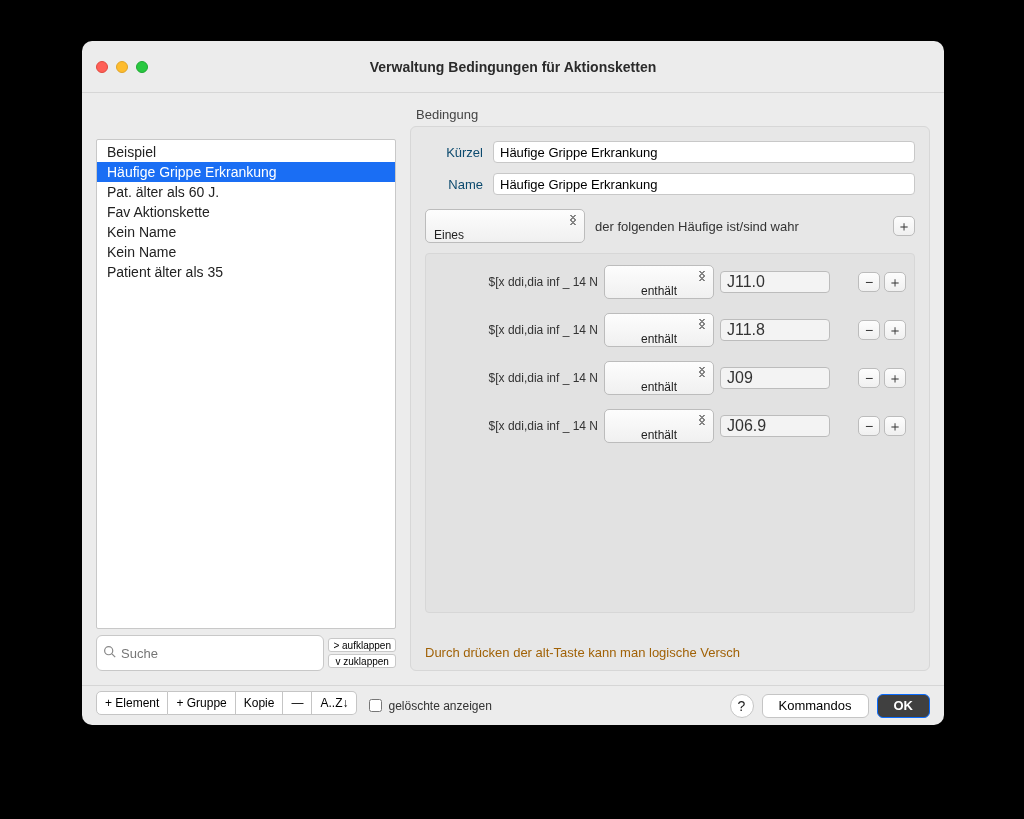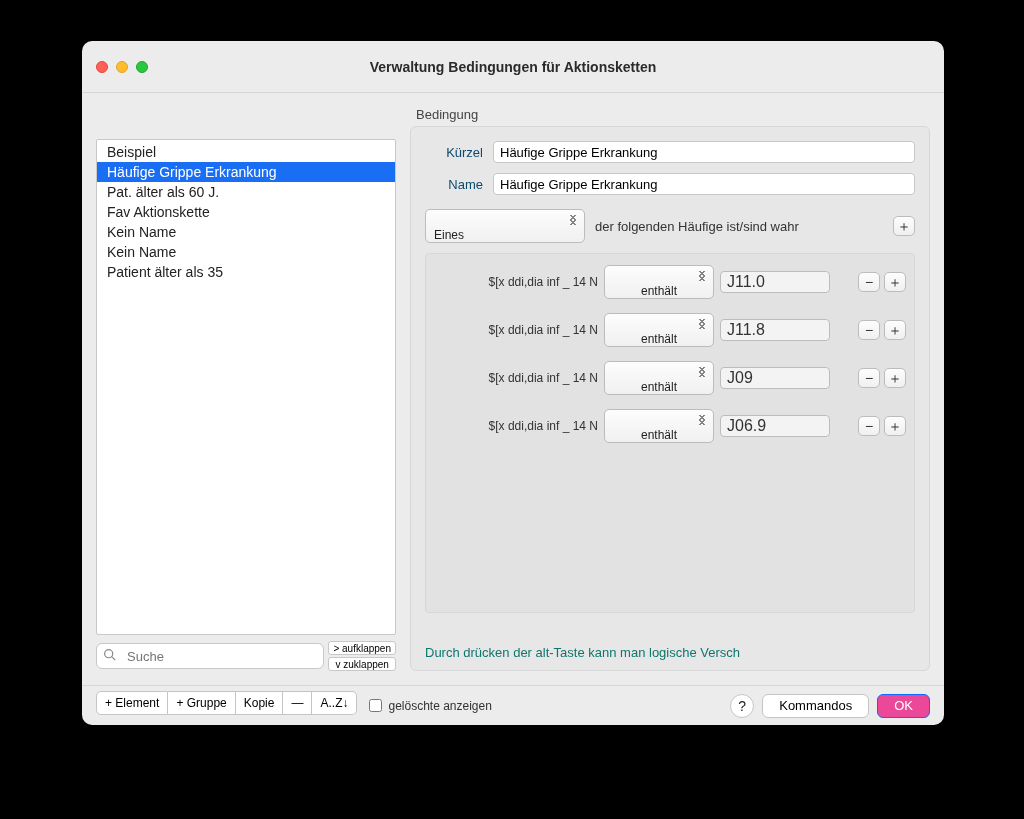--- a/index.html
+++ b/index.html
@@ -82,25 +82,25 @@
   .search-row {
     display: flex;
     gap: 4px;
     align-items: center;
   }
   .search-box {
     flex: 1;
     background: #fff;
     border: 1px solid #c8c8c8;
     border-radius: 6px;
-    height: 26px;
+    height: 36px;
     display: flex;
     align-items: center;
     padding: 0 6px;
-    gap: 11px;
+    gap: 5px;
   }
   .search-box input {
     flex: 1;
     border: none;
     outline: none;
     font-size: 13px;
     background: transparent;
     color: #888;
   }
   .smallstack {
@@ -239,21 +239,21 @@
     height: 22px;
     border: 1px solid #bcbcbc;
     border-radius: 4px;
     background: #f3f3f3;
     padding: 0 6px;
     font-size: 16px;
     color: #333;
   }
   .pm-pair { display: inline-flex; gap: 4px; margin-left: auto;}
   .hint {
-    color: #0f766e;
+    color: #a16207;
     font-size: 13px;
     margin-top: 22px;
   }
   .footer {
     height: 40px;
     border-top: 1px solid #d6d6d6;
     display: flex;
     align-items: center;
     padding: 0 14px;
     gap: 8px;
@@ -297,24 +297,24 @@
   .mac-btn {
     height: 24px;
     padding: 0 16px;
     border-radius: 6px;
     border: 1px solid #c5c5c5;
     background: #fff;
     font-size: 13px;
     cursor: default;
   }
   .mac-btn.primary {
-    background: #ec4899;
+    background: #404040;
     border-color: #0a6cff;
     color: #fff;
-    font-weight: 400;
+    font-weight: 700;
   }
   .search-icon {
     color: #888;
     font-size: 13px;
   }
 </style>
 </head>
 <body>
 
 <div class="window">

